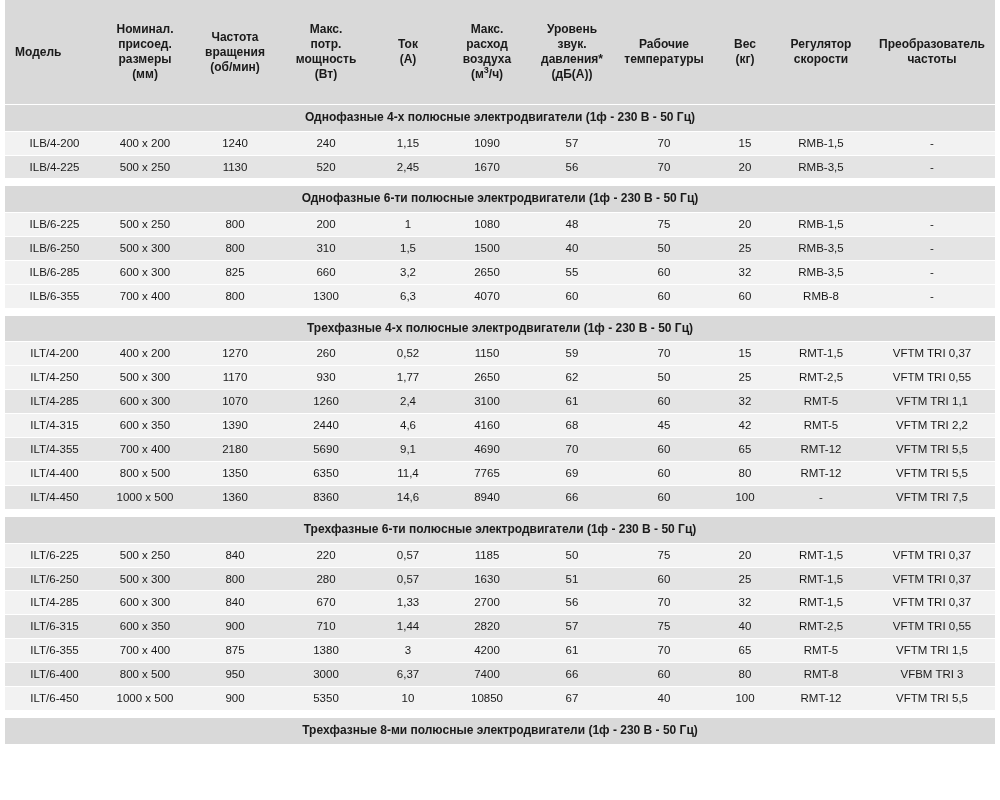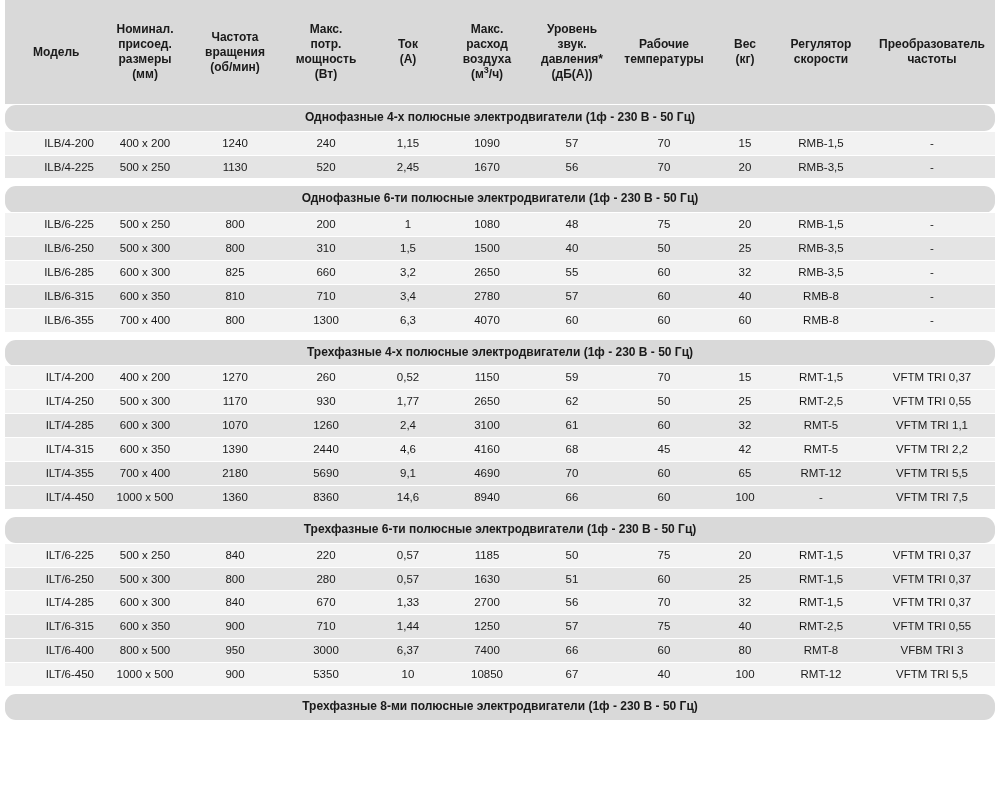--- a/index.html
+++ b/index.html
@@ -44,51 +44,50 @@
     font-size: 12px;
     line-height: 1.25;
     padding: 6px 3px;
     text-align: center;
     vertical-align: middle;
     border-bottom: 1px solid #ffffff;
     height: 92px;
   }
   thead th.model-head {
     text-align: left;
-    padding-left: 28px;
+    padding-left: 10px;
     vertical-align: middle;
   }
   .sup {
     font-size: 9px;
     vertical-align: super;
     line-height: 0;
   }
   tbody td {
     padding: 4px 3px;
     text-align: center;
     vertical-align: middle;
     font-size: 11.5px;
     line-height: 1.3;
     border-bottom: 1px solid #ffffff;
   }
   tbody tr.data td.model-cell {
-    text-align: right;
+    text-align: center;
     padding-left: 10px;
   }
   tbody tr.data.odd td { background: #f2f2f2; }
   tbody tr.data.even td { background: #e4e4e4; }
 
   tr.section td {
     background: #d9d9d9;
     font-weight: bold;
     font-size: 12px;
     text-align: center;
     padding: 5px 4px 5px 4px;
     border-bottom: 1px solid #ffffff;
-    border-radius: 11px;
   }
   tr.spacer td {
     background: #ffffff;
     height: 7px;
     padding: 0;
     border: none;
   }
 </style>
 </head>
 <body>
@@ -191,33 +190,20 @@
           <td>825</td>
           <td>660</td>
           <td>3,2</td>
           <td>2650</td>
           <td>55</td>
           <td>60</td>
           <td>32</td>
           <td>RMB-3,5</td>
           <td>-</td>
         </tr>
-        <tr class="data even">
-          <td class="model-cell">ILB/6-315</td>
-          <td>600 x 350</td>
-          <td>810</td>
-          <td>710</td>
-          <td>3,4</td>
-          <td>2780</td>
-          <td>57</td>
-          <td>60</td>
-          <td>40</td>
-          <td>RMB-8</td>
-          <td>-</td>
-        </tr>
         <tr class="data odd">
           <td class="model-cell">ILB/6-355</td>
           <td>700 x 400</td>
           <td>800</td>
           <td>1300</td>
           <td>6,3</td>
           <td>4070</td>
           <td>60</td>
           <td>60</td>
           <td>60</td>
@@ -288,20 +274,33 @@
           <td>2180</td>
           <td>5690</td>
           <td>9,1</td>
           <td>4690</td>
           <td>70</td>
           <td>60</td>
           <td>65</td>
           <td>RMT-12</td>
           <td>VFTM TRI 5,5</td>
         </tr>
+        <tr class="data odd">
+          <td class="model-cell">ILT/4-400</td>
+          <td>800 x 500</td>
+          <td>1350</td>
+          <td>6350</td>
+          <td>11,4</td>
+          <td>7765</td>
+          <td>69</td>
+          <td>60</td>
+          <td>80</td>
+          <td>RMT-12</td>
+          <td>VFTM TRI 5,5</td>
+        </tr>
         <tr class="data even">
           <td class="model-cell">ILT/4-450</td>
           <td>1000 x 500</td>
           <td>1360</td>
           <td>8360</td>
           <td>14,6</td>
           <td>8940</td>
           <td>66</td>
           <td>60</td>
           <td>100</td>
@@ -352,26 +351,39 @@
           <td>32</td>
           <td>RMT-1,5</td>
           <td>VFTM TRI 0,37</td>
         </tr>
         <tr class="data even">
           <td class="model-cell">ILT/6-315</td>
           <td>600 x 350</td>
           <td>900</td>
           <td>710</td>
           <td>1,44</td>
-          <td>1250</td>
+          <td>2820</td>
           <td>57</td>
           <td>75</td>
           <td>40</td>
           <td>RMT-2,5</td>
           <td>VFTM TRI 0,55</td>
+        </tr>
+        <tr class="data odd">
+          <td class="model-cell">ILT/6-355</td>
+          <td>700 x 400</td>
+          <td>875</td>
+          <td>1380</td>
+          <td>3</td>
+          <td>4200</td>
+          <td>61</td>
+          <td>70</td>
+          <td>65</td>
+          <td>RMT-5</td>
+          <td>VFTM TRI 1,5</td>
         </tr>
         <tr class="data even">
           <td class="model-cell">ILT/6-400</td>
           <td>800 x 500</td>
           <td>950</td>
           <td>3000</td>
           <td>6,37</td>
           <td>7400</td>
           <td>66</td>
           <td>60</td>

